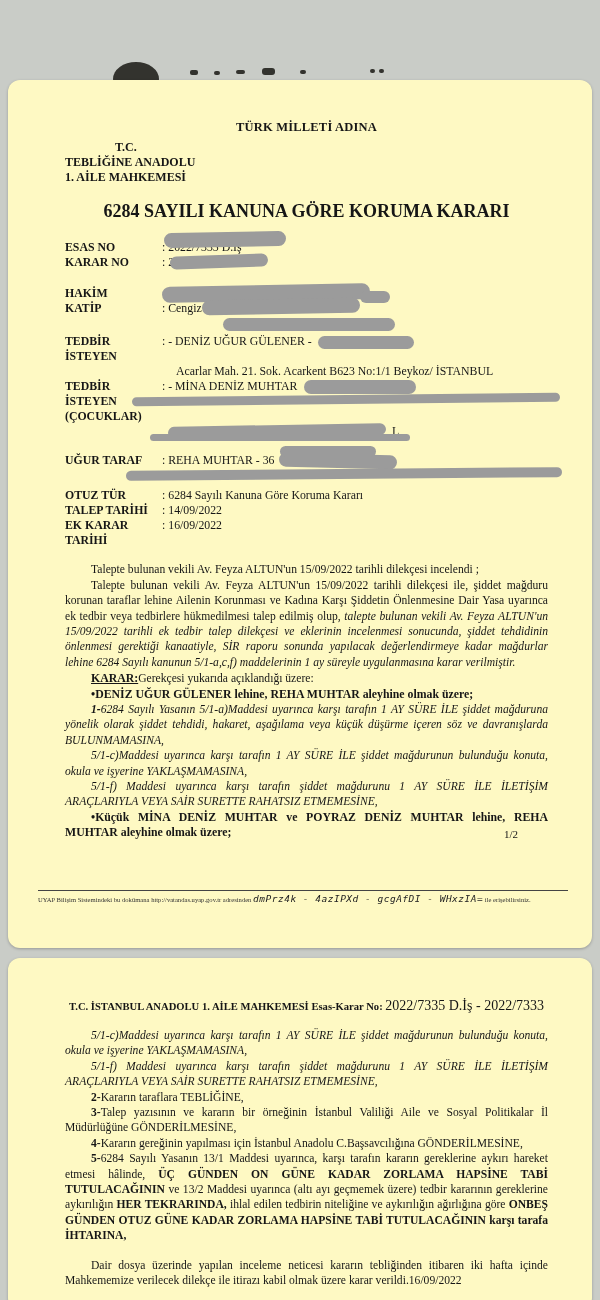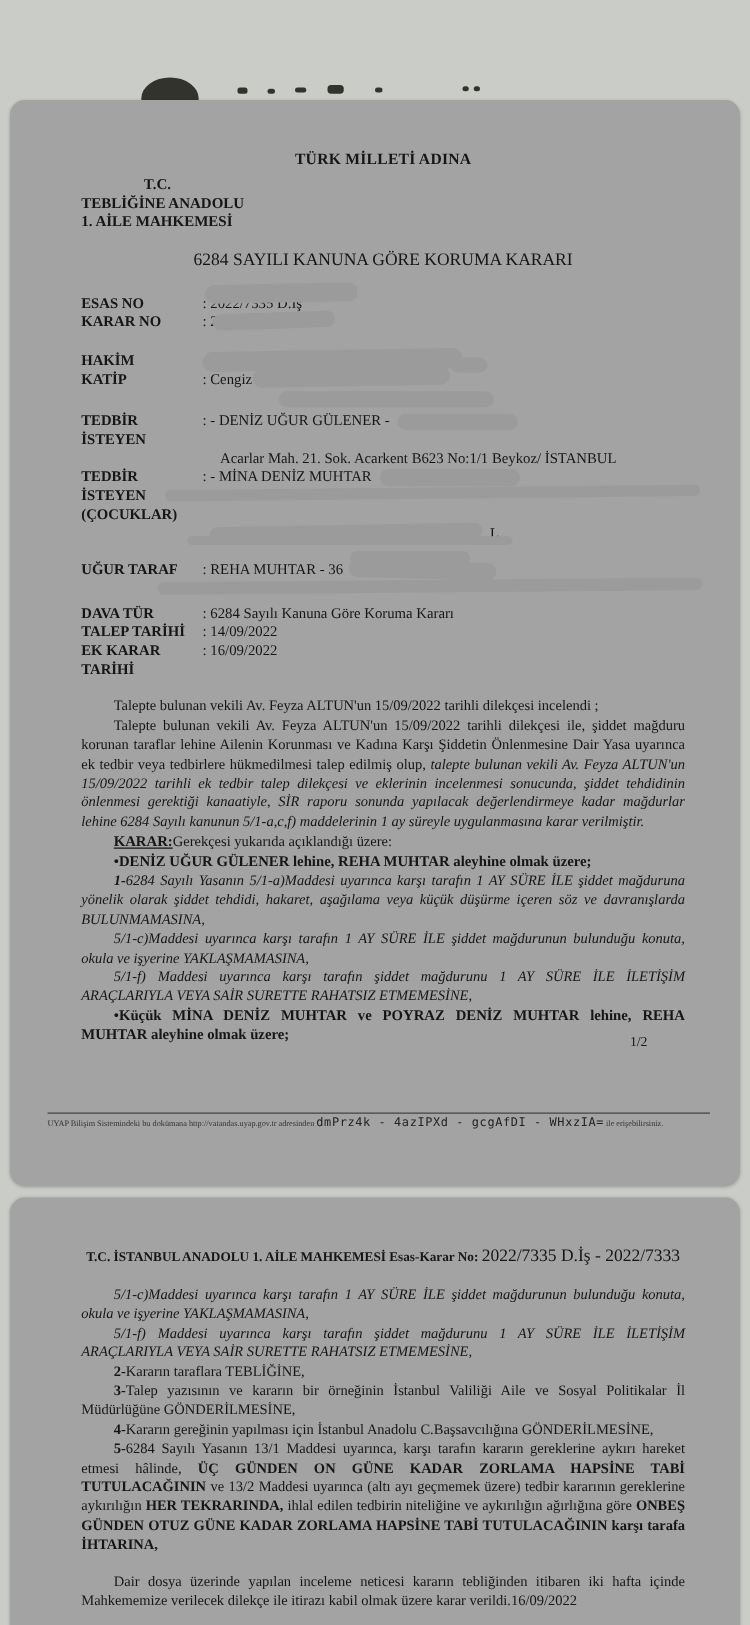--- a/index.html
+++ b/index.html
@@ -4,30 +4,30 @@
 <style>
   html,body{margin:0;padding:0;}
   body{
     width:600px;height:1300px;position:relative;overflow:hidden;
     background:#c9ccc7;
     font-family:"Liberation Serif","DejaVu Serif",serif;
     color:#161616;
   }
   .frag{position:absolute;background:#33332e;z-index:1;}
   .page-card{
-    position:absolute;left:8px;width:584px;background:#a3a3a3;
+    position:absolute;left:8px;width:584px;background:#fef9c3;
     border-radius:12px;box-shadow:0 1px 3px rgba(0,0,0,.25);
     box-sizing:border-box;z-index:2;
   }
   #card1{top:80px;height:868px;padding:40px 44px 0 57px;}
   #card2{top:958px;height:352px;padding:40px 44px 0 57px;}
   .doc-title{ text-align:center;font-weight:bold;font-size:12.5px;letter-spacing:.2px;}
   .court-block{font-weight:bold;font-size:12px;line-height:15px;margin-top:5px;}
   .court-tc{padding-left:50px;}
-  .subject-title{text-align:center;font-weight:normal;font-size:14px;margin-top:16px;}
+  .subject-title{text-align:center;font-weight:bold;font-size:18px;margin-top:16px;}
   .fields{margin-top:18px;font-size:11.8px;line-height:15px;}
   .frow{display:flex;}
   .flabel{width:97px;font-weight:bold;flex:none;}
   .fvalue{position:relative;flex:1;}
   .indent-line{margin-left:103px;position:relative;}
   .redact{
     position:absolute;background:#9b9b9b;border-radius:8px;z-index:3;
   }
   .redact.inline{position:relative;display:inline-block;vertical-align:middle;}
   .par{margin:0;text-align:justify;text-indent:26px;font-size:11.6px;line-height:15.4px;}
@@ -36,21 +36,21 @@
   .bold{font-weight:bold;}
   .bullet-par{margin:0;text-align:justify;font-size:11.8px;line-height:15.4px;font-weight:bold;text-indent:26px;}
   .pagenum{position:absolute;right:74px;top:748px;font-size:11px;}
   .p1-footer{
     position:absolute;left:30px;right:24px;bottom:44px;
     border-top:1.5px solid #444;padding-top:2px;
     font-size:6.6px;color:#333;white-space:nowrap;
   }
   .footer-code{
     font-family:"DejaVu Sans Mono","Liberation Mono",monospace;
-    font-size:9.5px;color:#222;letter-spacing:.5px;
+    font-size:9.5px;color:#222;letter-spacing:.5px;font-style:italic;
   }
   .p2-header{text-align:center;font-size:11px;margin-bottom:14px;white-space:nowrap;}
   .p2-header .hb{font-weight:bold;font-size:10.6px;}
   .p2-header .hn{font-size:14px;}
 </style>
 </head>
 <body>
 
 <div class="frag" style="left:113px;top:62px;width:46px;height:34px;border-radius:50%;"></div>
 <div class="frag" style="left:190px;top:70px;width:8px;height:5px;border-radius:2px;"></div>
@@ -144,21 +144,21 @@
       <span class="flabel">UĞUR TARAF</span>
       <span class="fvalue">
         <span>: REHA MUHTAR - 36</span>
         <span class="redact inline" style="width:118px;height:14px;margin-left:2px;transform:rotate(1.5deg);border-radius:8px;"></span>
         <span class="redact" style="left:118px;top:-7px;width:96px;height:11px;border-radius:6px;"></span><br>
         <span class="redact" style="left:-36px;top:16px;width:436px;height:10px;transform:rotate(-0.5deg);border-radius:5px;"></span>
       </span>
     </div>
 
     <div class="frow" style="margin-top:20px;">
-      <span class="flabel">DAVA TÜR</span>
+      <span class="flabel">OTUZ TÜR</span>
       <span class="fvalue">: 6284 Sayılı Kanuna Göre Koruma Kararı</span>
     </div>
     <div class="frow">
       <span class="flabel">TALEP TARİHİ</span>
       <span class="fvalue">: 14/09/2022</span>
     </div>
     <div class="frow">
       <span class="flabel">EK KARAR TARİHİ</span>
       <span class="fvalue">: 16/09/2022</span>
     </div>

